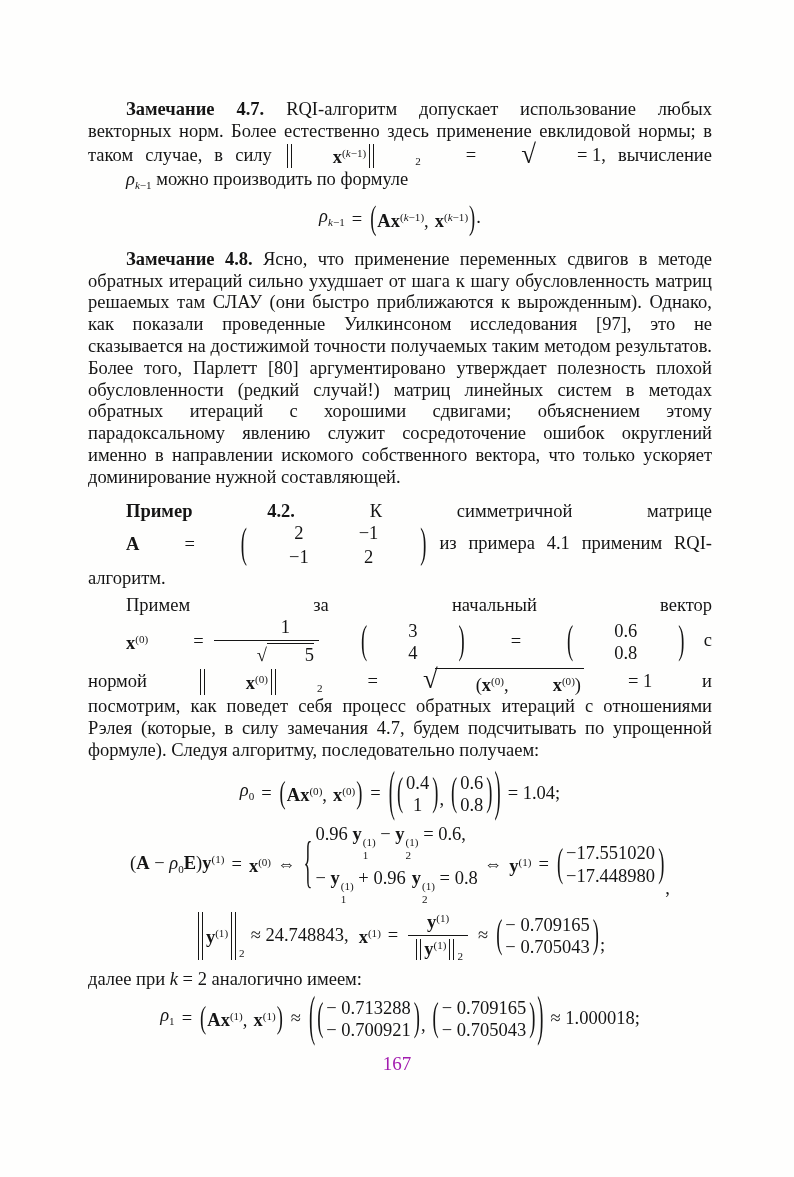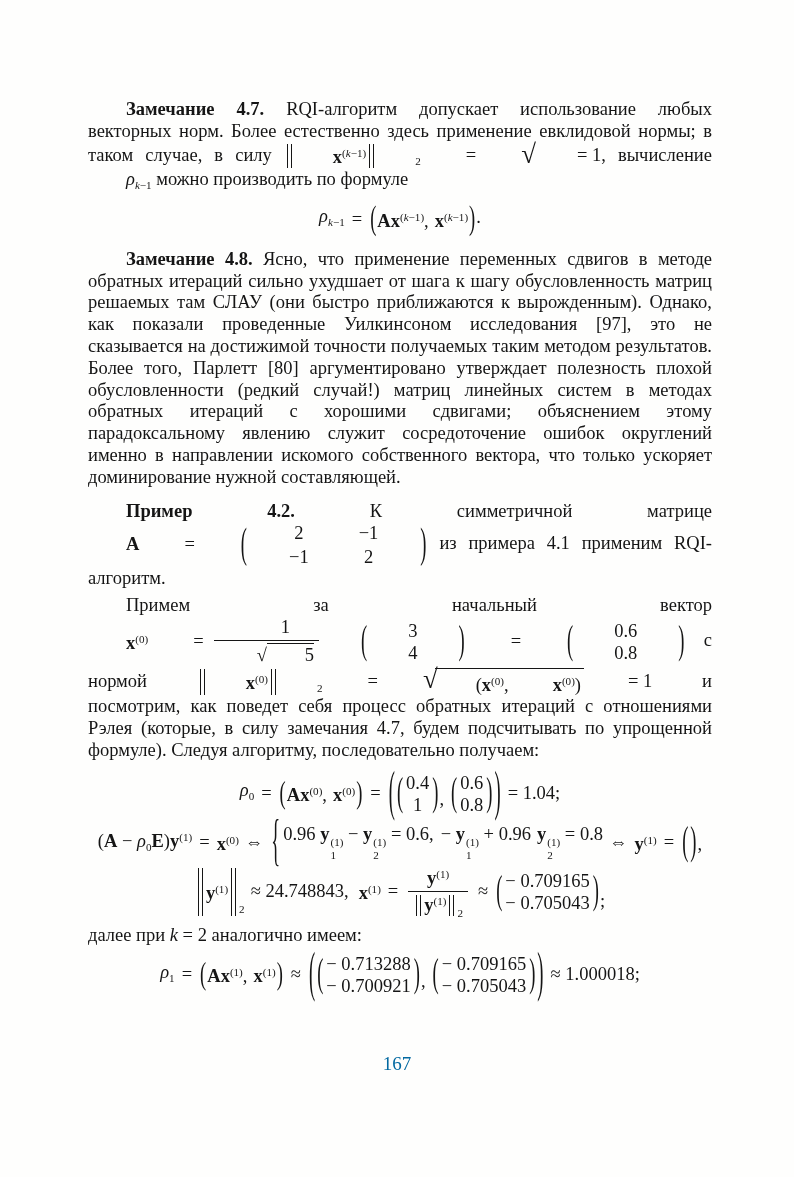--- a/index.html
+++ b/index.html
@@ -42,26 +42,26 @@
   .radicand { border-top:1.6px solid currentColor; padding:2px 3px 0 3px; display:inline-flex; align-items:center; }
   
   .frac { display:inline-flex; flex-direction:column; align-items:center; line-height:1.25; margin:0 3px; }
   .frac .num { padding:0 5px 1px; }
   .frac .den { border-top:1.5px solid currentColor; padding:2px 5px 0; display:inline-flex; align-items:center; }
   .ovl { border-top:1.3px solid currentColor; }
   
   .ss { display:inline-flex; flex-direction:column; align-items:flex-start; font-size:0.6em; line-height:1.12; vertical-align:-0.55em; margin-left:1px; }
   
   .sysgrp { display:inline-flex; align-items:center; }
-  .srows { display:inline-flex; align-items:flex-start; gap:7px; text-align:center; margin-left:2px; }
+  .srows { display:inline-flex; flex-direction:column; align-items:flex-start; gap:7px; text-align:center; margin-left:2px; }
   .srow { display:inline-block; white-space:nowrap; }
   .formula { display:flex; justify-content:center; align-items:center; text-align:center; }
   .wide { margin-left:-30px; margin-right:-34px; }
   .lowp { align-self:flex-end; margin-bottom:5px; }
-  .pageno { position:absolute; left:0; right:0; top:1053px; text-align:center; font-size:19px; color:#0369a1; }
+  .pageno { position:absolute; left:0; right:0; top:1053px; text-align:center; font-size:19px; color:#a21caf; }
   
   .m-f1 { margin:9px 0 5px; }
   .m-r48 { margin-top:15px; margin-bottom:12px; }
   .m-ex { margin-bottom:5px; }
   .m-p4 { margin-top:4px; }
   .m-f2 { margin:10px 0 6px; }
   .m-f3 { margin:8px 0 6px; }
   .m-f4 { margin:6px 0 8px; }
   .m-p5 { margin-top:6px; }
   .m-f5 { margin:6px 0; }
@@ -218,20 +218,24 @@
                   <span>(1)</span>
                   <span>2</span>
                 </span> <span>= 0.8</span></span>
           </span>
         </span>
         <span class="tk eqop gapL">⇔</span>
         <span class="tk"><span class="b">y</span><span class="sup">(1)</span></span>
         <span class="tk eqop">=</span>
         <span class="vec">
             <span class="sp" style="--s:2.2">(</span>
+            <span class="col">
+              <span>−17.551020</span>
+              <span>−17.448980</span>
+            </span>
             <span class="sp" style="--s:2.2">)</span>
           </span>
         <span class="tk lowp">,</span>
       </span>
     </div>
 
     <div class="formula m-f4">
       <span class="mrow">
         <span class="nbar"></span>
         <span class="tk"><span class="b">y</span><span class="sup">(1)</span></span>

